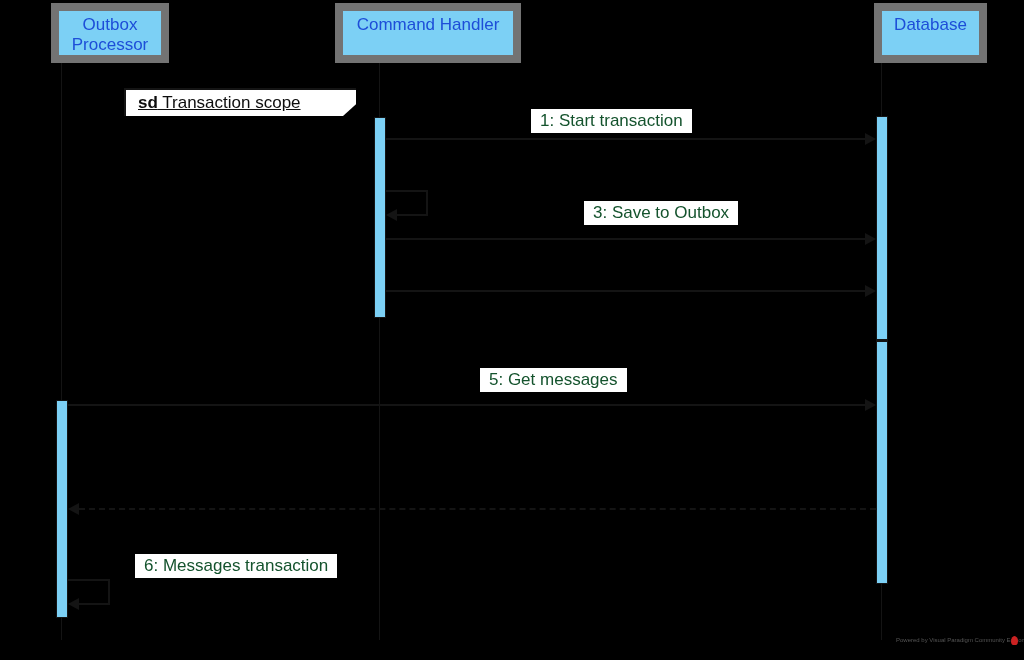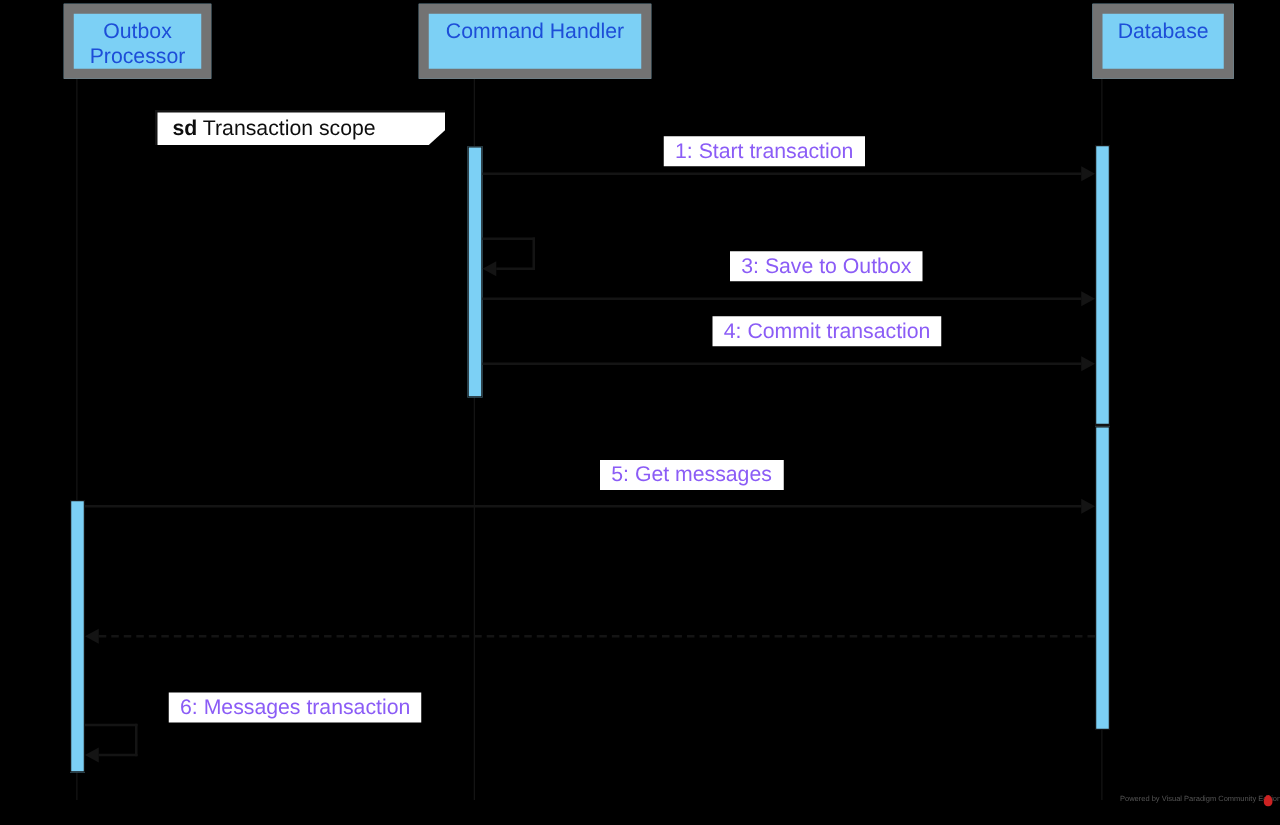--- a/index.html
+++ b/index.html
@@ -76,39 +76,40 @@
   .arrow-head.left {
     border-top: 6px solid transparent;
     border-bottom: 6px solid transparent;
     border-right: 11px solid #141414;
   }
 
   
   .msg-label {
     position: absolute;
     background: #FFFFFF;
-    color: #8b5cf6;
+    color: #14532d;
     font-size: 17px;
     line-height: 24px;
     height: 24px;
     padding: 0 9px;
     white-space: nowrap;
   }
   .frame-tab {
     position: absolute;
     background: #FFFFFF;
     color: #0d0d0d;
     font-size: 17px;
     line-height: 26px;
     height: 26px;
     padding: 0 10px 0 12px;
     white-space: nowrap;
     clip-path: polygon(0 0, 100% 0, 100% 58%, calc(100% - 13px) 100%, 0 100%);
     border-left: 2px solid #141414;
     border-top: 2px solid #141414;
+    text-decoration: underline;
   }
   .frame-tab b { font-weight: bold; }
 
   
   .watermark {
     position: absolute;
     font-size: 6px;
     line-height: 8px;
     color: #555555;
     letter-spacing: 0px;
@@ -166,21 +167,20 @@
   <div class="arrow-head left" style="left:386px; top:209px;"></div>
 
   
   <div class="msg-line" style="left:386px; top:238px; width:479px;"></div>
   <div class="arrow-head right" style="left:865px; top:233px;"></div>
   <div class="msg-label" style="left:584px; top:201px;">3: Save to Outbox</div>
 
   
   <div class="msg-line" style="left:386px; top:290px; width:479px;"></div>
   <div class="arrow-head right" style="left:865px; top:285px;"></div>
-  <div class="msg-label" style="left:570px; top:253px;">4: Commit transaction</div>
 
   
   <div class="msg-line" style="left:124px; top:340px; width:0px;"></div>
 
   
   <div class="msg-line" style="left:68px; top:404px; width:797px;"></div>
   <div class="arrow-head right" style="left:865px; top:399px;"></div>
   <div class="msg-label" style="left:480px; top:368px;">5: Get messages</div>
 
    Outbox Processor (dashed return) ============ --&gt;

